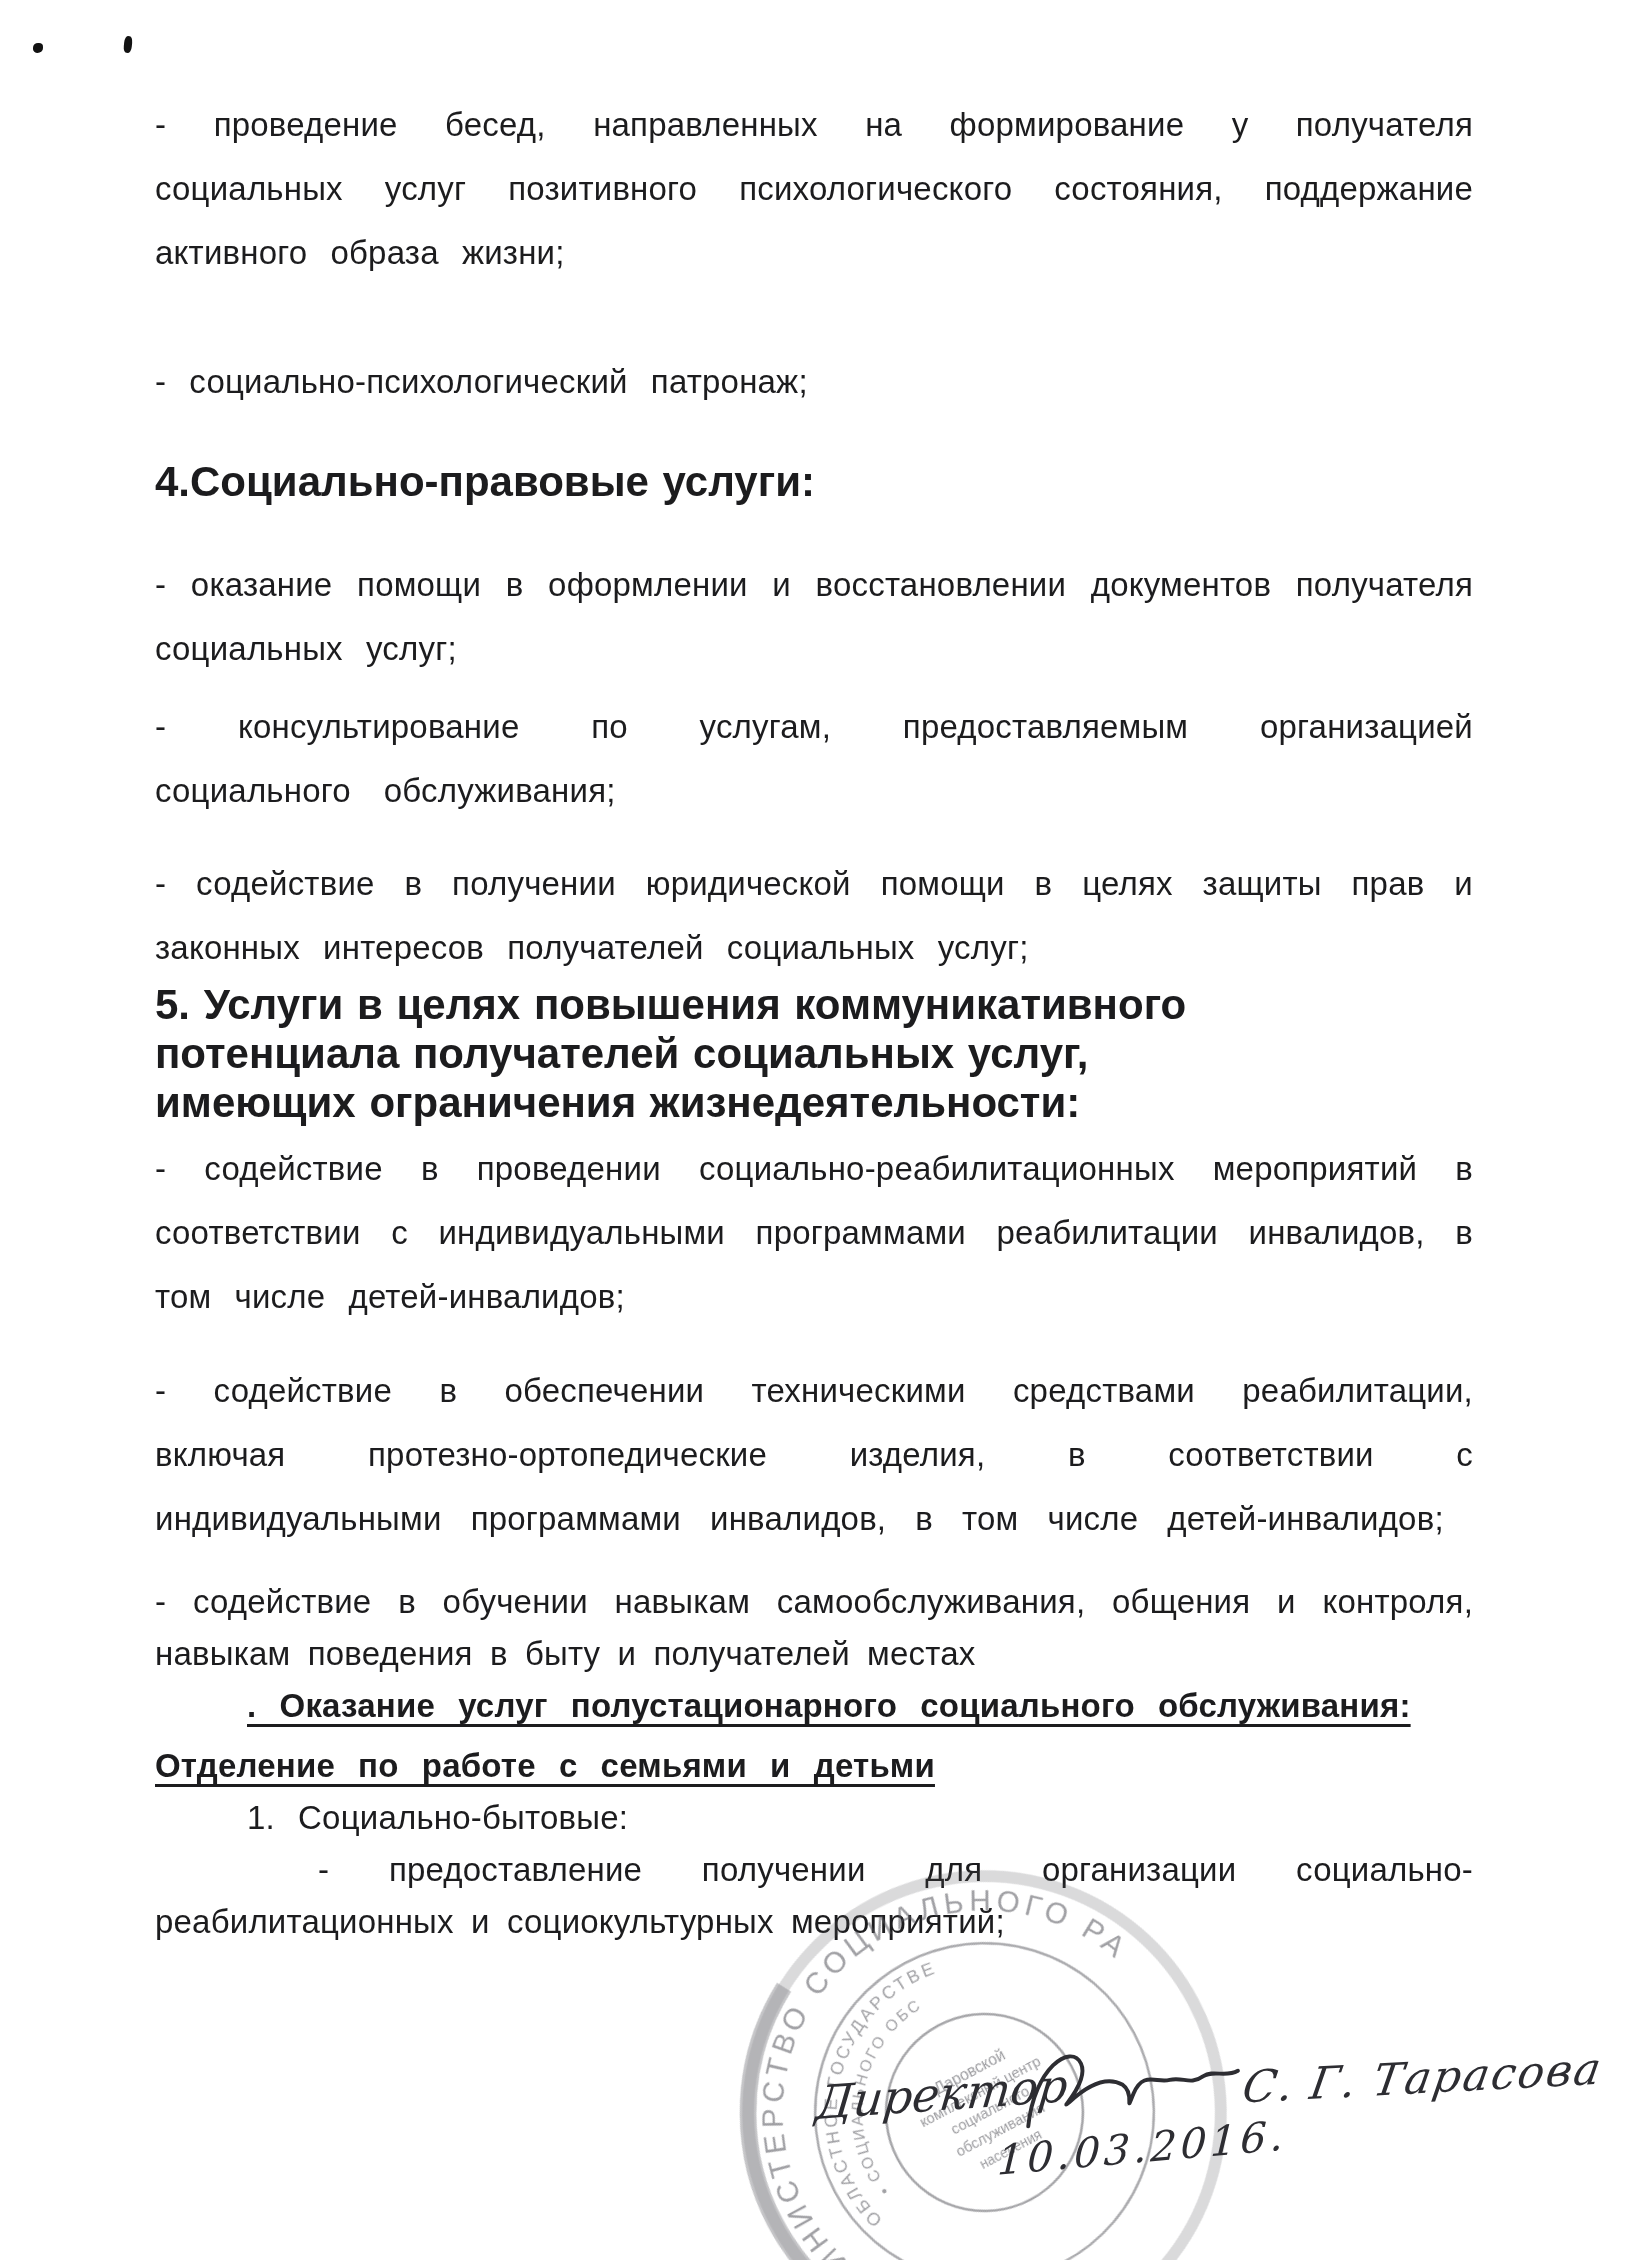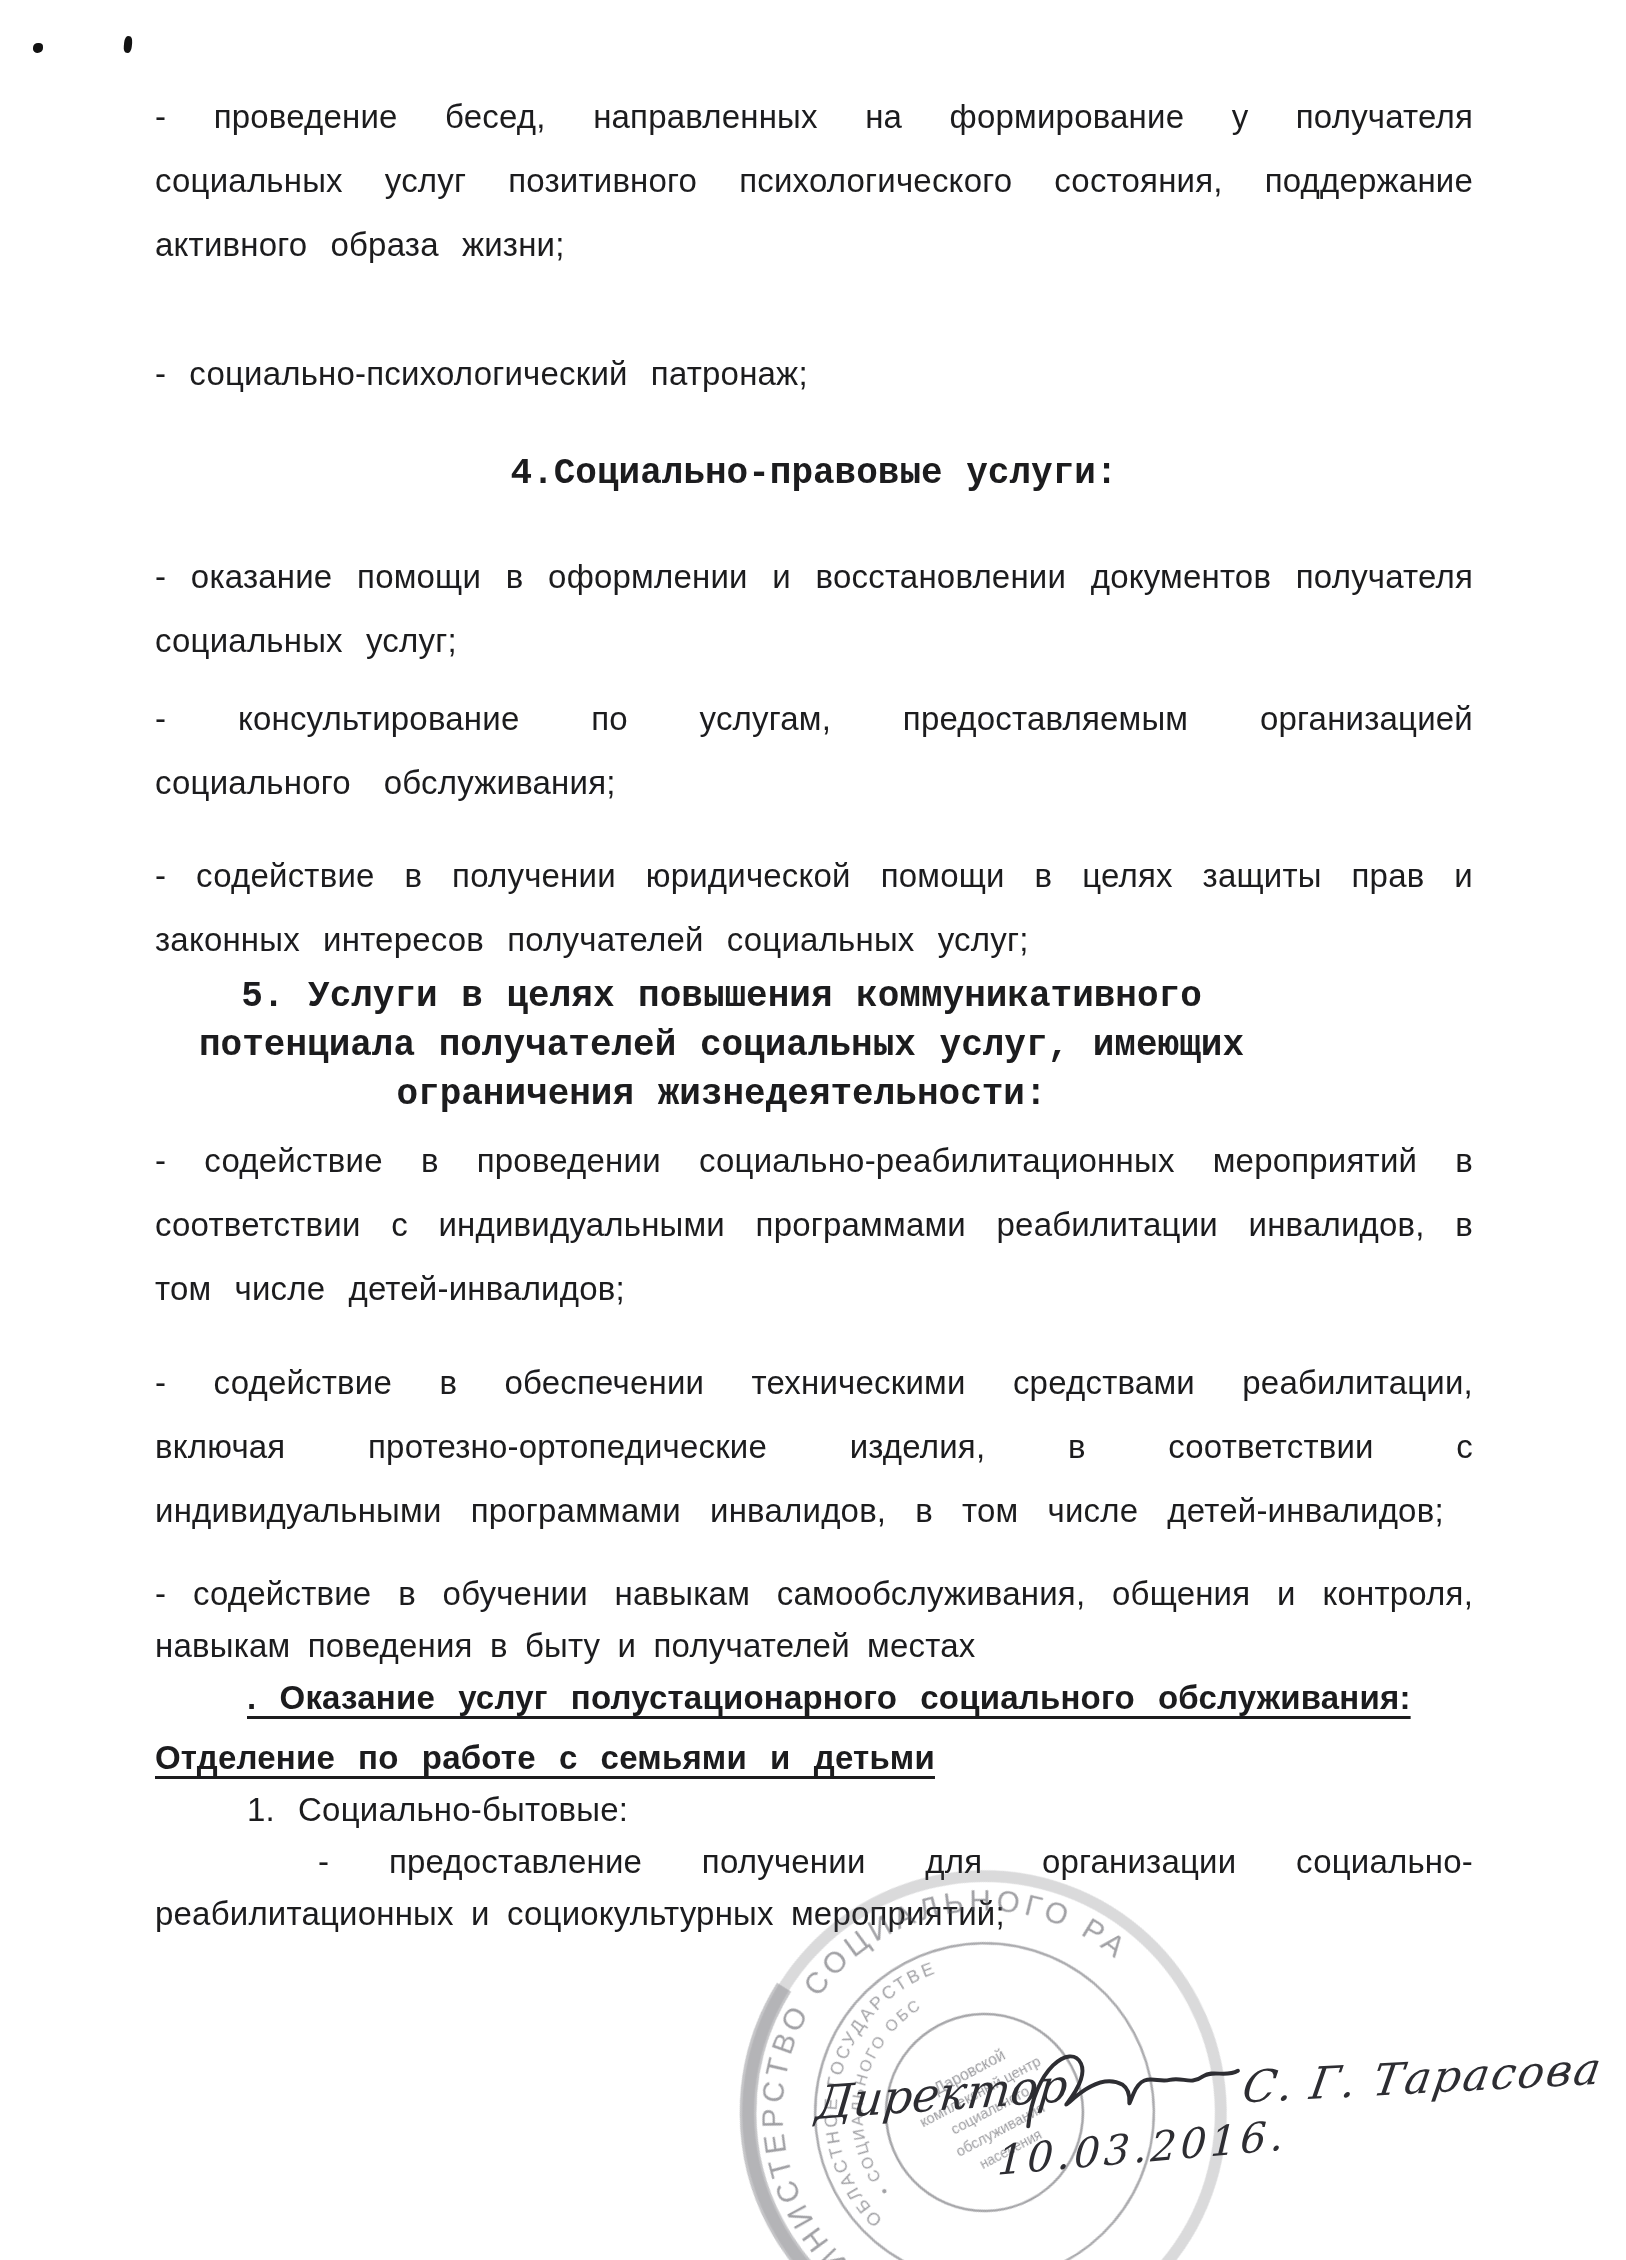--- a/index.html
+++ b/index.html
@@ -4,31 +4,31 @@
 <style>
   html,body{margin:0;padding:0;background:#e8e8e8;}
   .page{
     position:relative;
     width:1626px;height:2261px;
     background:#ffffff;
     overflow:hidden;
     font-family:"Liberation Sans", sans-serif;
     color:#1c1c1e;
   }
-  .content{position:absolute;left:155px;top:0;width:1318px;}
+  .content{position:absolute;left:155px;top:8px;width:1318px;}
   p{margin:0;}
   .b{
     font-size:33px;line-height:64px;
     text-align:justify;word-spacing:13.8px;letter-spacing:0.2px;
   }
   .bt{line-height:52px;}
   .hser{
-    font-family:Liberation Mono, monospace;
-    font-weight:bold;font-size:36px;line-height:49px;
-    text-align:center;word-spacing:2px;
+    font-family:Liberation Sans, sans-serif;
+    font-weight:bold;font-size:42px;line-height:49px;
+    text-align:left;word-spacing:2px;
   }
   .hu{font-weight:bold;text-decoration:underline;text-decoration-thickness:3px;text-underline-offset:6.9px;}
   .maxw{max-width:1133px;}
   .ind93{text-indent:92px;}
   .ind165{text-indent:163px;}
   .ind65{text-indent:64px;}
   .ws8{word-spacing:7.9px;}
   .ws16{word-spacing:15.8px;}
   .ws20{word-spacing:19.7px;}
   .ws24{word-spacing:23.6px;}

